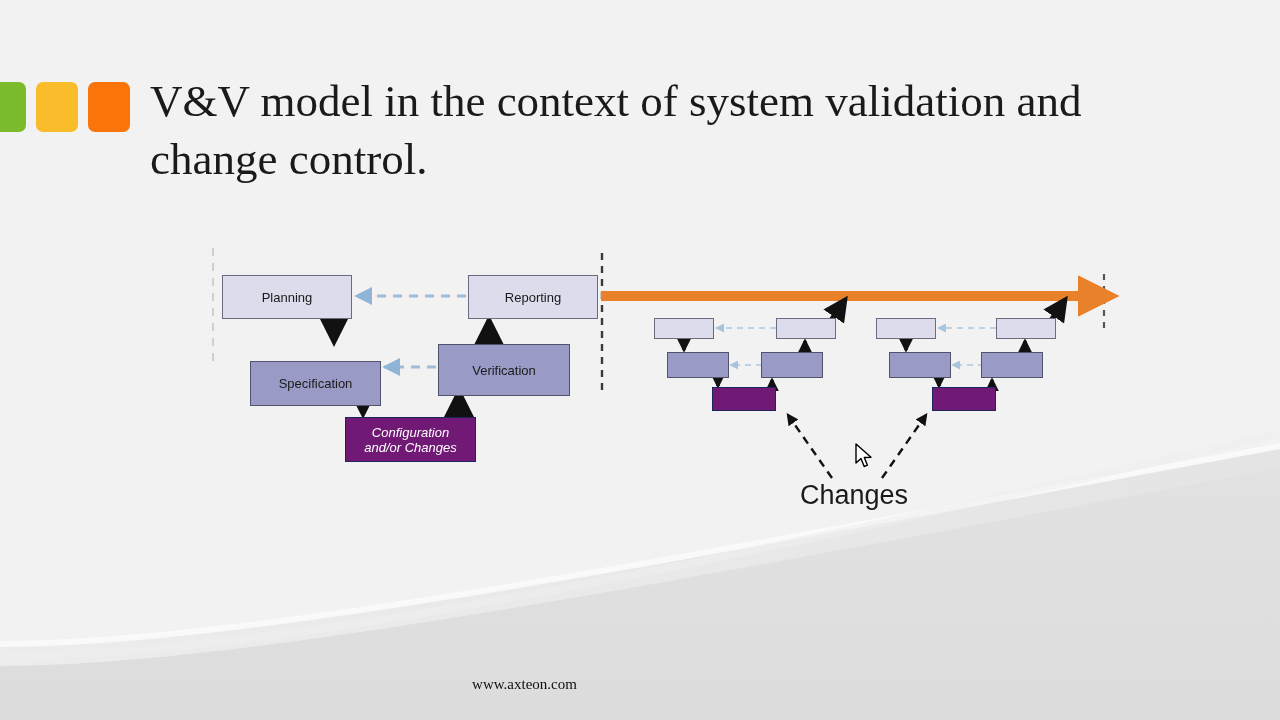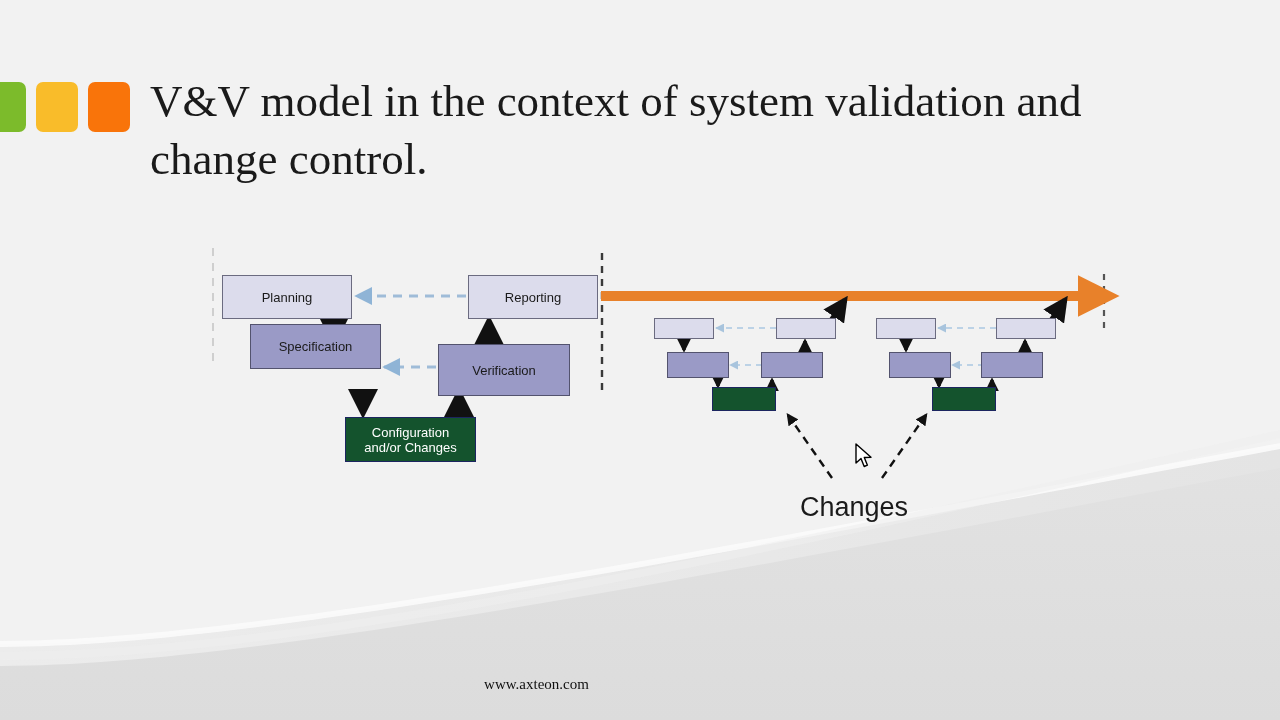--- a/index.html
+++ b/index.html
@@ -61,21 +61,20 @@
   
   .footer {
     position: absolute;
     left: 0;
     top: 676px;
     width: 1049px;
     text-align: center;
     font-family: "Liberation Serif", serif;
     font-size: 15px;
     color: #101010;
-    padding-left: 12px;
   }
 
   
   .diagram {
     position: absolute;
     left: 0;
     top: 0;
     width: 1280px;
     height: 720px;
   }
@@ -93,34 +92,34 @@
   }
   .dbox.light {
     background: #dcdcec;
     border: 1.5px solid #6b6b80;
   }
   .dbox.mid {
     background: #9a9ac6;
     border: 1.5px solid #53536e;
   }
   .dbox.dark {
-    background: #14532d;
+    background: #701a75;
     border: 1.5px solid #1c2560;
     color: #ffffff;
+    font-style: italic;
   }
   .dbox.mini {
     font-size: 0;
   }
   .changes-label {
     position: absolute;
     font-family: "Liberation Sans", sans-serif;
     font-size: 27px;
     color: #1a1a1a;
     white-space: nowrap;
-    margin-top: 12px;
   }
   .cursor {
     position: absolute;
     pointer-events: none;
   }
 </style>
 </head>
 <body>
 
 <div class="slide">
@@ -214,21 +213,21 @@
     </svg>
 
     <div class="dbox light" style="left:222px; top:275px; width:130px; height:44px;">
       <span>Planning</span>
     </div>
 
     <div class="dbox light" style="left:468px; top:275px; width:130px; height:44px;">
       <span>Reporting</span>
     </div>
 
-    <div class="dbox mid" style="left:250px; top:324px; width:131px; height:45px;">
+    <div class="dbox mid" style="left:250px; top:361px; width:131px; height:45px;">
       <span>Specification</span>
     </div>
 
     <div class="dbox mid" style="left:438px; top:344px; width:132px; height:52px;">
       <span>Verification</span>
     </div>
 
     <div class="dbox dark" style="left:345px; top:417px; width:131px; height:45px; flex-direction:column;">
       <span>Configuration</span>
       <span>and/or Changes</span>

